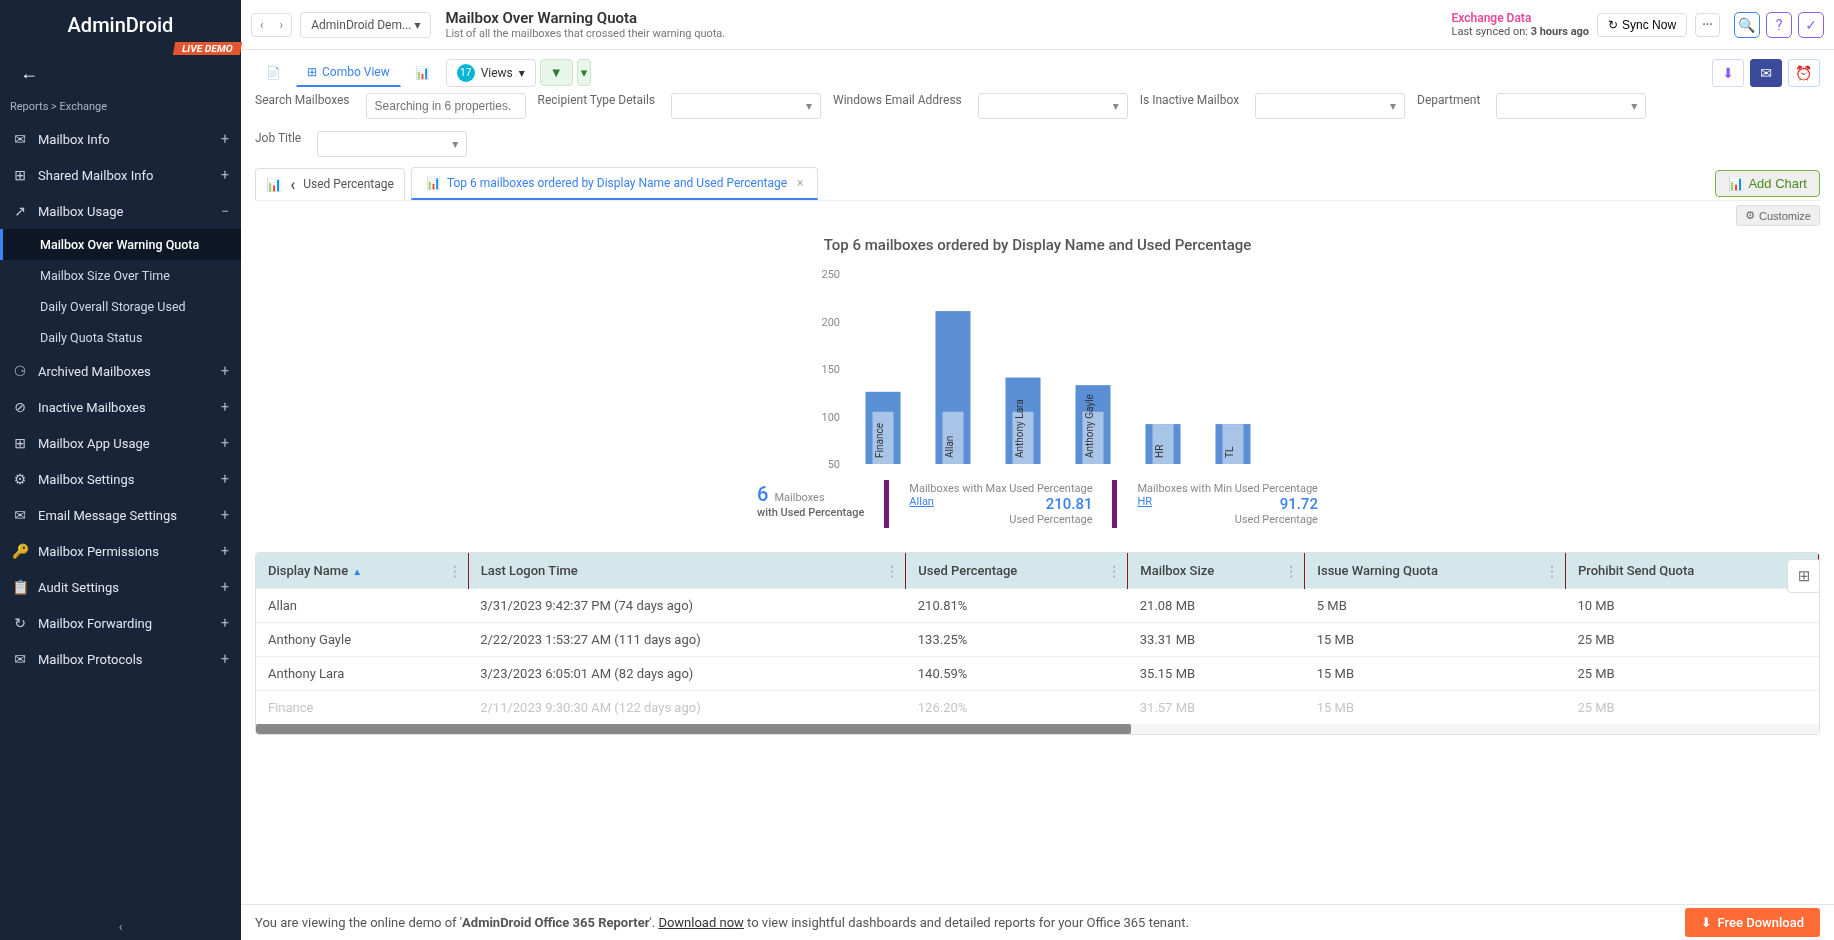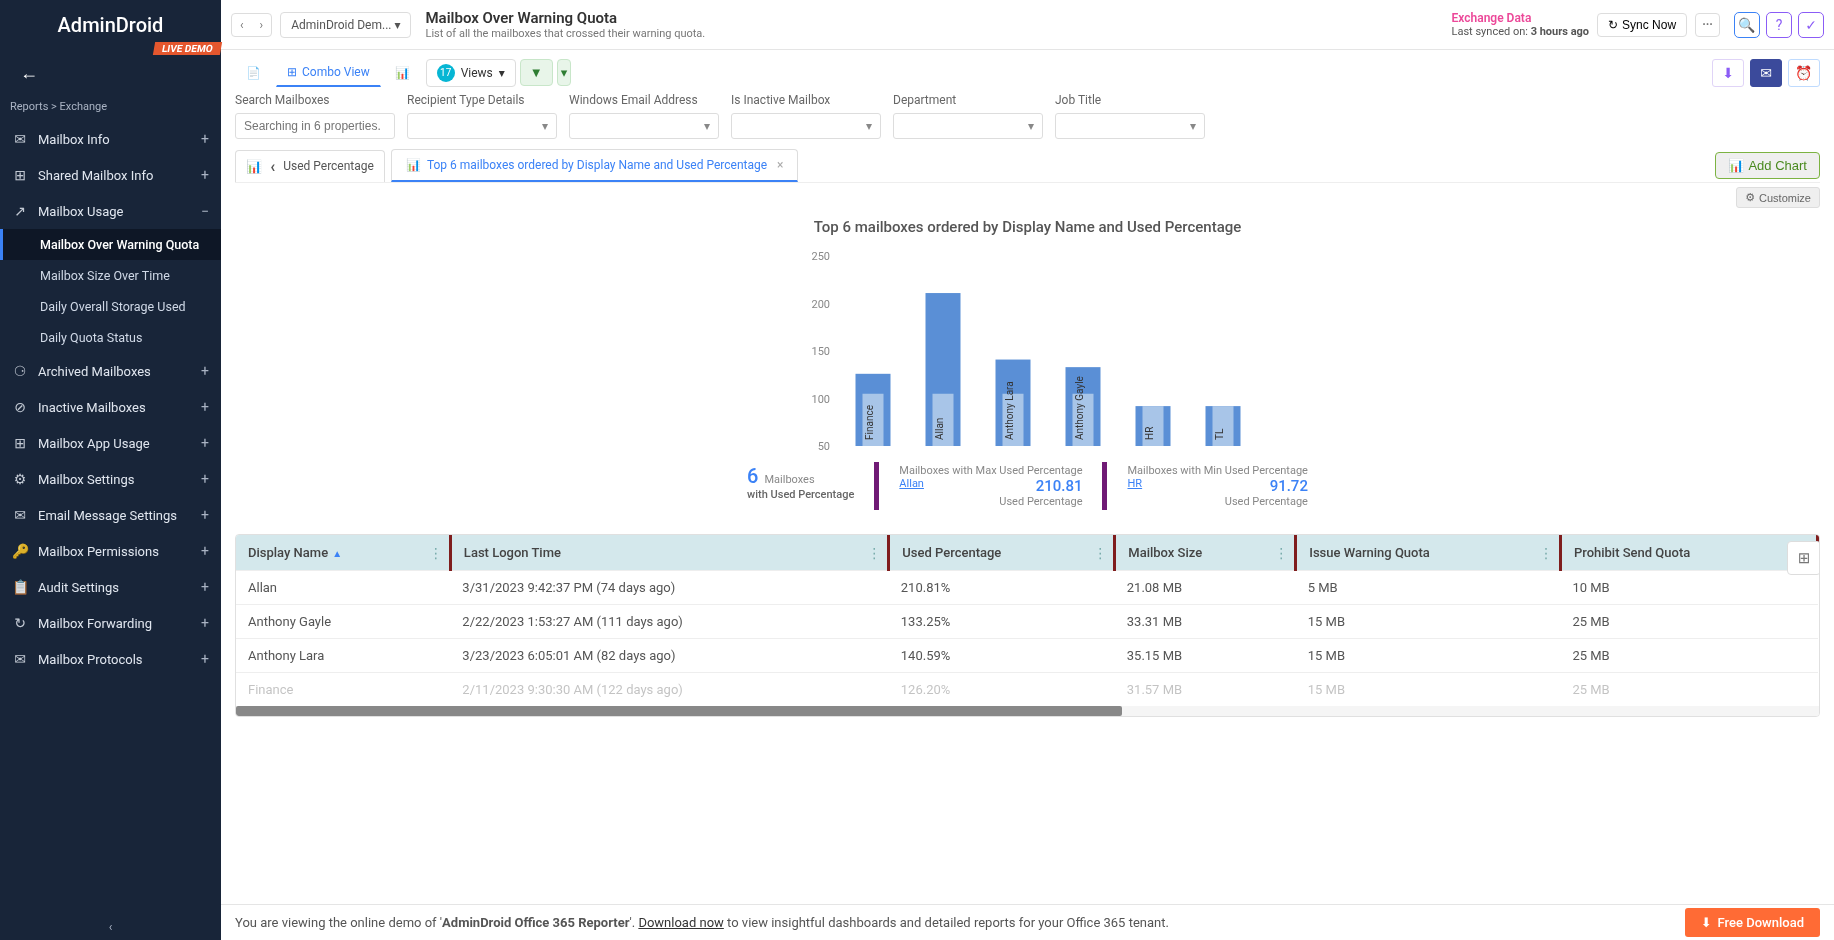--- a/index.html
+++ b/index.html
@@ -1,20 +1,20 @@
 <!DOCTYPE html>
 <html><head>
 <meta charset="utf-8">
 <style>
 * { box-sizing: border-box; margin: 0; padding: 0; }
 body { font-family: -apple-system, BlinkMacSystemFont, "Segoe UI", Roboto, Arial, sans-serif; font-size: 13px; color: #333; background: #fff; overflow: hidden; }
 .app { display: flex; height: 100vh; width: 100vw; }
 
 
-.sidebar { width: 221px; background: #182539; color: #fff; display: flex; flex-direction: column; position: relative; flex-shrink:0;}
+.sidebar { width: 241px; background: #182539; color: #fff; display: flex; flex-direction: column; position: relative; flex-shrink:0;}
 .logo-area { height: 50px; display: flex; align-items: center; justify-content: center; position: relative; font-size: 20px; font-weight: 500; }
 .live-badge { position: absolute; right: 0; bottom: -5px; background: #e4572e; color: #fff; font-size: 10px; padding: 1px 8px; font-weight: bold; transform: skewX(-10deg); }
 .back-row { padding: 12px 20px; font-size: 18px; cursor:pointer;}
 .breadcrumb { font-size: 11px; color: #aab4c4; padding: 4px 10px 8px 10px; }
 .nav { flex: 1; overflow-y: auto; }
 .nav-item { display: flex; align-items: center; padding: 10px 12px; cursor: pointer; color: #e0e6ef; font-size: 13px; justify-content: space-between; }
 .nav-item .label-wrap { display:flex; align-items:center; gap:10px;}
 .nav-item .icn { width: 16px; text-align:center; opacity:.85; font-size:14px;}
 .nav-item .plus { color: #aab4c4; font-size: 14px; }
 .nav-sub { padding: 8px 12px 8px 40px; color: #cfd8e6; font-size: 12.5px; cursor:pointer;}
@@ -54,21 +54,21 @@
 .views-btn { border:1px solid #ddd; border-radius:4px; padding:4px 10px; font-size:12px; display:flex; align-items:center; gap:6px; cursor:pointer;}
 .views-btn .badge { background:#06b6d4; color:#fff; border-radius:50%; width:18px; height:18px; font-size:10px; display:flex; align-items:center; justify-content:center;}
 .filter-btn { background:#e8f5e9; border:1px solid #c8e6c9; border-radius:4px; padding:5px 9px; color:#2e7d32; cursor:pointer; font-size:13px;}
 .toolbar-right { margin-left:auto; display:flex; gap:6px;}
 .toolbar-right .act { width:32px; height:28px; border:1px solid #e0d4f7; border-radius:3px; display:flex; align-items:center; justify-content:center; cursor:pointer; font-size:14px;}
 .act.dl { color:#8b5cf6;}
 .act.mail { background:#3b4a9b; color:#fff; border-color:#3b4a9b;}
 .act.clock { color:#3b82f6; border-color:#bfdbfe;}
 
 .filter-row { display:flex; gap:12px; padding:4px 0 10px 0; flex-wrap:wrap;}
-.filter-col { display:flex; flex-direction:column; gap:6px; font-size:12px;}
+.filter-col { display:flex; flex-direction:row; gap:16px; font-size:12px;}
 .filter-col label { color:#666; font-size:12px;}
 .filter-col input, .filter-col .sel { border:1px solid #ddd; border-radius:3px; padding:5px 8px; font-size:12px; width:150px; background:#fff; color:#888;}
 .filter-col .sel { display:flex; justify-content:space-between; align-items:center; cursor:pointer;}
 .filter-col.search-col input { width:160px; }
 
 
 .content { flex:1; padding: 0 14px 10px 14px; overflow:hidden; display:flex; flex-direction:column; min-height:0;}
 .chart-tabs { display:flex; align-items:center; border-bottom:1px solid #eee; gap:0;}
 .chart-tab-side { display:flex; align-items:center; gap:8px; padding:6px 10px; border:1px solid #ddd; border-bottom:none; border-radius:4px 4px 0 0; background:#fff; margin-right:6px;}
 .chart-tab-side .arrow { font-size:16px; color:#555; cursor:pointer; font-weight:bold;}
@@ -85,21 +85,21 @@
 .stat { border-left:5px solid #701a75; padding:2px 20px; display:flex; flex-direction:column;}
 .stat:first-child { border-left:none;}
 .stat .big { font-size:20px; color:#3b82f6; font-weight:500;}
 .stat .row1 { display:flex; align-items:baseline; gap:6px;}
 .stat .row2 { display:flex; justify-content:space-between; gap:20px;}
 .stat a { color:#3b82f6; text-decoration:underline; font-size:11px;}
 
 
 .table-wrap { margin-top:14px; border:1px solid #e0e0e0; border-radius:4px; overflow:hidden; position:relative;}
 .tbl { width:100%; border-collapse:collapse; font-size:13px;}
-.tbl th { background:#d4e8ec; text-align:left; padding:10px 12px; color:#444; font-weight:500; border-right:3px solid #7f1d1d; position:relative;}
+.tbl th { background:#d4e8ec; text-align:left; padding:10px 12px; color:#444; font-weight:500; border-right:1px solid #7f1d1d; position:relative;}
 .tbl th .sort { color:#3b82f6; font-size:10px; margin-left:4px;}
 .tbl th .dots { position:absolute; right:6px; top:50%; transform:translateY(-50%); color:#7aa; cursor:pointer; font-size:14px;}
 .tbl td { padding:9px 12px; border-top:1px solid #eee; color:#555;}
 .tbl tr:last-child td { opacity:.35;}
 .scroll-bar { height:10px; background:#f5f5f5; position:relative;}
 .scroll-thumb { position:absolute; left:0; width:56%; height:100%; background:#888; border-radius:2px;}
 .col-config { position:absolute; right:-2px; top:6px; width:34px; height:34px; background:#fff; border:1px solid #ddd; border-radius:4px; display:flex; align-items:center; justify-content:center; color:#777; cursor:pointer; font-size:15px;}
 
 .paginator { display:flex; align-items:center; gap:12px; padding:8px 10px; font-size:12px; color:#555; justify-content:flex-end;}
 .paginator input { width:40px; border:1px solid #ddd; border-radius:3px; padding:3px 5px; text-align:center; font-size:12px;}

